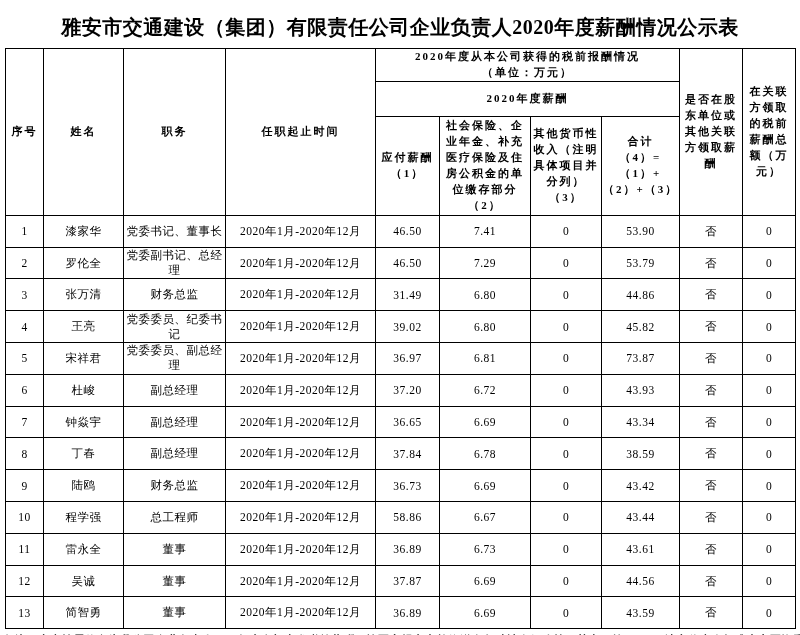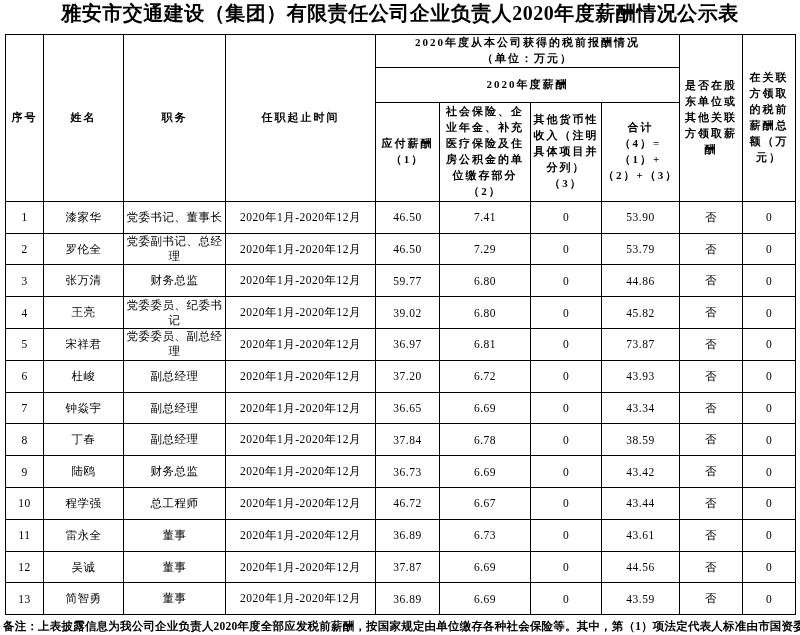--- a/index.html
+++ b/index.html
@@ -2,21 +2,21 @@
 <html><head>
 <meta charset="utf-8">
 <style>
   html,body { margin:0; padding:0; }
   body {
     width:800px; height:635px; background:#ffffff; color:#000;
     font-family:"Liberation Serif","DejaVu Serif",serif;
     overflow:hidden;
   }
   .title {
-    width:790px; margin-left:5px; height:34px;
+    width:790px; margin-left:5px; padding-top:14px; height:34px;
     text-align:center; font-weight:bold; font-size:20px; letter-spacing:0.5px;
     white-space:nowrap;
   }
   table {
     border-collapse:collapse; table-layout:fixed;
     margin-left:5px; width:790px;
   }
   th, td {
     border:1px solid #000; text-align:center; vertical-align:middle;
     padding:0 1px; overflow:hidden;
@@ -102,21 +102,21 @@
         <td>0</td>
         <td>53.79</td>
         <td>否</td>
         <td>0</td>
       </tr>
       <tr>
         <td>3</td>
         <td>张万清</td>
         <td>财务总监</td>
         <td>2020年1月-2020年12月</td>
-        <td>59.77</td>
+        <td>31.49</td>
         <td>6.80</td>
         <td>0</td>
         <td>44.86</td>
         <td>否</td>
         <td>0</td>
       </tr>
       <tr>
         <td>4</td>
         <td>王亮</td>
         <td>党委委员、纪委书记</td>
@@ -186,21 +186,21 @@
         <td>0</td>
         <td>43.42</td>
         <td>否</td>
         <td>0</td>
       </tr>
       <tr>
         <td>10</td>
         <td>程学强</td>
         <td>总工程师</td>
         <td>2020年1月-2020年12月</td>
-        <td>46.72</td>
+        <td>58.86</td>
         <td>6.67</td>
         <td>0</td>
         <td>43.44</td>
         <td>否</td>
         <td>0</td>
       </tr>
       <tr>
         <td>11</td>
         <td>雷永全</td>
         <td>董事</td>

